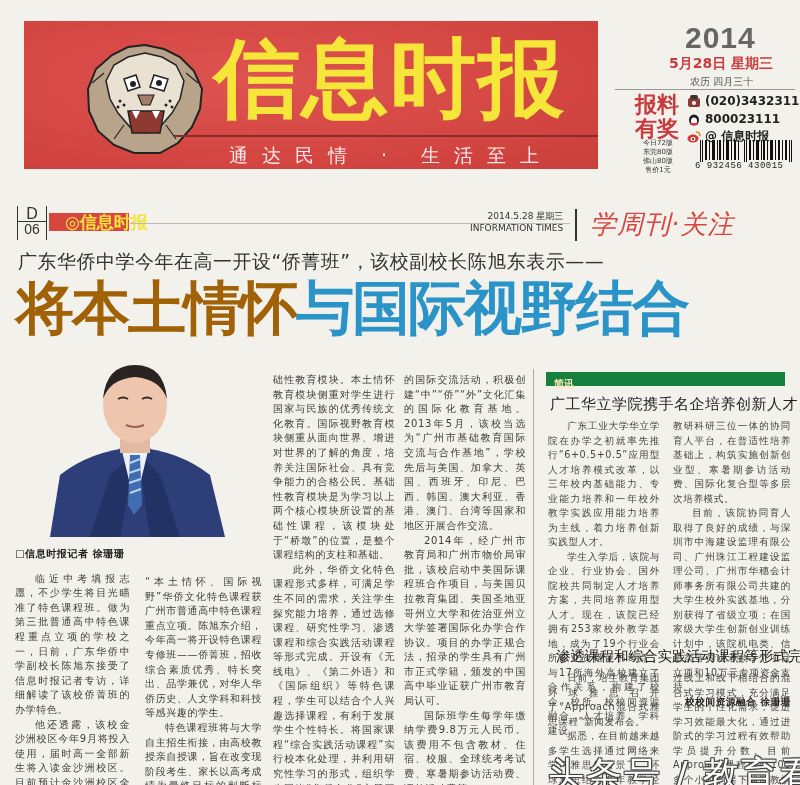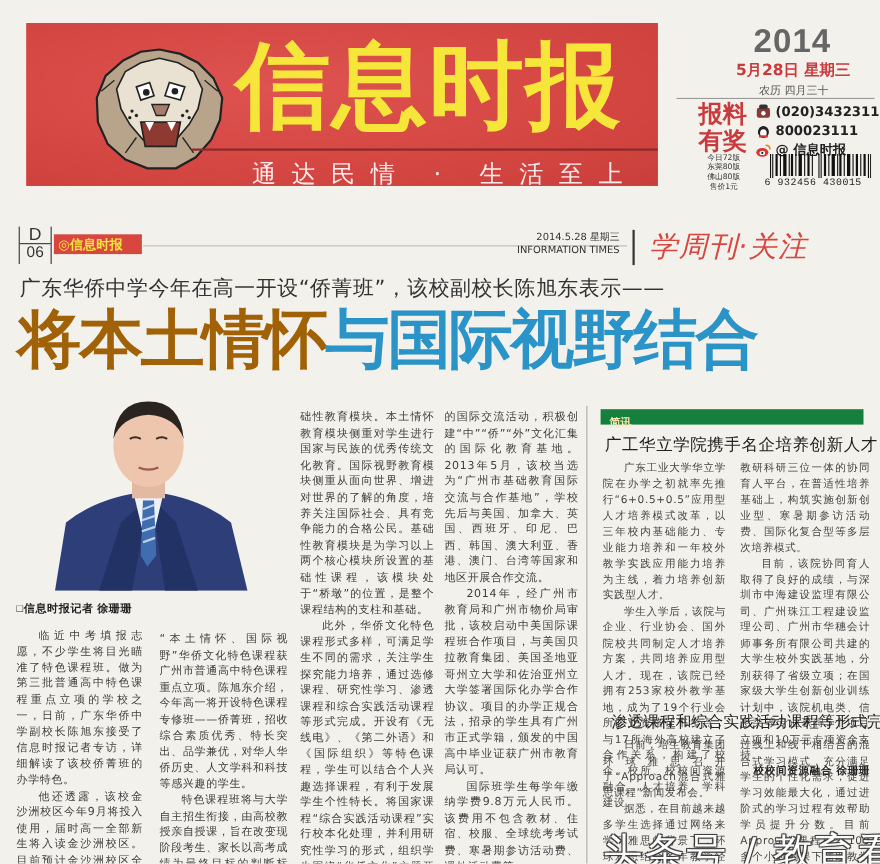--- a/index.html
+++ b/index.html
@@ -25,60 +25,60 @@
     position: absolute; left: 190px; top: 14px;
     font-family: "DejaVu Sans", sans-serif; font-weight: bold;
     font-size: 86px; letter-spacing: 2px; color: #f6e63a;
     line-height: 1;
   }
   .mast-rule {
     position: absolute; left: 150px; top: 114px; width: 424px; height: 2px; background: #8a2b29;
   }
   .mast-slogan {
     position: absolute; left: 205px; top: 122px;
-    font-size: 22px; color: #fbeaea; letter-spacing: 14px; white-space: nowrap;
+    font-size: 19px; color: #fbeaea; letter-spacing: 14px; white-space: nowrap;
   }
 
   .mast-right { position: absolute; left: 615px; top: 0; width: 185px; height: 160px; }
   .year { position: absolute; left: 70px; top: 4px; font-family: "Liberation Sans", sans-serif; font-weight: bold; font-size: 30px; color: #666; letter-spacing: 1px; }
   .date-line { position: absolute; left: 54px; top: 38px; font-size: 14px; font-weight: bold; color: #c83a3c; white-space: nowrap; }
   .lunar { position: absolute; left: 75px; top: 58px; font-size: 10px; color: #555; white-space: nowrap; }
   .mast-right-rule { position: absolute; left: 0; top: 72px; width: 180px; height: 1px; background: #999; }
   .tip-label { position: absolute; left: 20px; top: 76px; font-size: 22px; font-weight: bold; color: #c83a3c; line-height: 24px; width: 50px; }
   .contact { position: absolute; left: 72px; font-size: 12px; font-weight: bold; color: #222; white-space: nowrap; display: flex; align-items: center; gap: 4px; }
   .contact .ic { width: 14px; height: 14px; display: inline-block; }
   .edition { position: absolute; left: 28px; top: 122px; font-size: 7px; line-height: 9px; color: #333; text-align: center; }
   .barcode { position: absolute; left: 85px; top: 123px; width: 92px; height: 22px; }
   .barcode-num { position: absolute; left: 80px; top: 144px; font-family: "Liberation Mono", monospace; font-size: 9px; color: #222; letter-spacing: 0.5px; white-space: nowrap; }
 
   
   .sec-pageno { position: absolute; left: 17px; top: 189px; width: 30px; height: 34px; border-left: 1px solid #333; border-right: 1px solid #333; font-family: "Liberation Sans", sans-serif; color: #333; line-height: 15px; text-align: center; }
   .sec-pageno .a { font-size: 16px; display: block; border-bottom: 1px solid #333; }
   .sec-pageno .b { font-size: 14px; display: block; }
-  .sec-badge { position: absolute; left: 49px; top: 196px; width: 80px; height: 18px; background: #d8473f; color: #f5e43c; font-size: 12px; font-weight: bold; line-height: 18px; padding-left: 4px; white-space: nowrap; }
+  .sec-badge { position: absolute; left: 49px; top: 196px; width: 80px; height: 18px; background: #d8473f; color: #f5e43c; font-size: 17px; font-weight: bold; line-height: 18px; padding-left: 16px; white-space: nowrap; }
   .sec-rule { position: absolute; left: 130px; top: 206px; width: 440px; height: 1px; background: #bbb; }
   .sec-date { position: absolute; left: 470px; top: 193px; font-size: 9px; color: #333; text-align: right; white-space: nowrap; line-height: 12px; }
   .sec-vbar { position: absolute; left: 575px; top: 192px; width: 2px; height: 32px; background: #333; }
   .sec-title { position: absolute; left: 590px; top: 190px; font-size: 26px; color: #d8473f; white-space: nowrap; letter-spacing: 1px; font-style: italic; }
 
   
   .kicker { position: absolute; left: 18px; top: 232px; font-size: 19px; color: #333; white-space: nowrap; letter-spacing: 0.5px; }
   .headline { position: absolute; left: 16px; top: 262px; font-family: "DejaVu Serif", serif; font-weight: bold; font-size: 58px; line-height: 1; white-space: nowrap; letter-spacing: -2px; }
   .headline .black { color: #a16207; }
   .headline .blue { color: #2a93c8; }
 
   
   .photo { position: absolute; left: 30px; top: 338px; width: 215px; height: 182px; overflow: hidden; }
   .caption { position: absolute; left: 18px; top: 408px; width: 72px; font-size: 9px; line-height: 14px; color: #222; text-align: right; letter-spacing: 1.5px; font-weight: bold; }
 
   
   .col { position: absolute; font-size: 10px; line-height: 14.6px; color: #3d3d3d; text-align: justify; letter-spacing: 0.6px; }
   .col p { text-indent: 2em; }
   .col p.noind { text-indent: 0; }
-  .col .byline { font-weight: bold; color: #222; text-indent: 0; margin: 2px 0 10px 0; font-family: Liberation Serif, serif; }
+  .col .byline { font-weight: bold; color: #222; text-indent: 0; margin: 2px 0 10px 0; }
   .col1 { left: 15px; top: 528px; width: 115px; }
   .col2 { left: 145px; top: 558px; width: 117px; }
   .col3 { left: 273px; top: 356px; width: 122px; }
   .col4 { left: 404px; top: 356px; width: 122px; }
 
   .vrule { position: absolute; left: 533px; top: 352px; width: 1px; height: 433px; background: #aaa; }
 
   
   .brief-bar { position: absolute; left: 546px; top: 355px; width: 239px; height: 14px; background: #15803d; }
   .brief-bar span { color: #f6e7b0; font-size: 10px; font-weight: bold; padding-left: 8px; line-height: 14px; }

